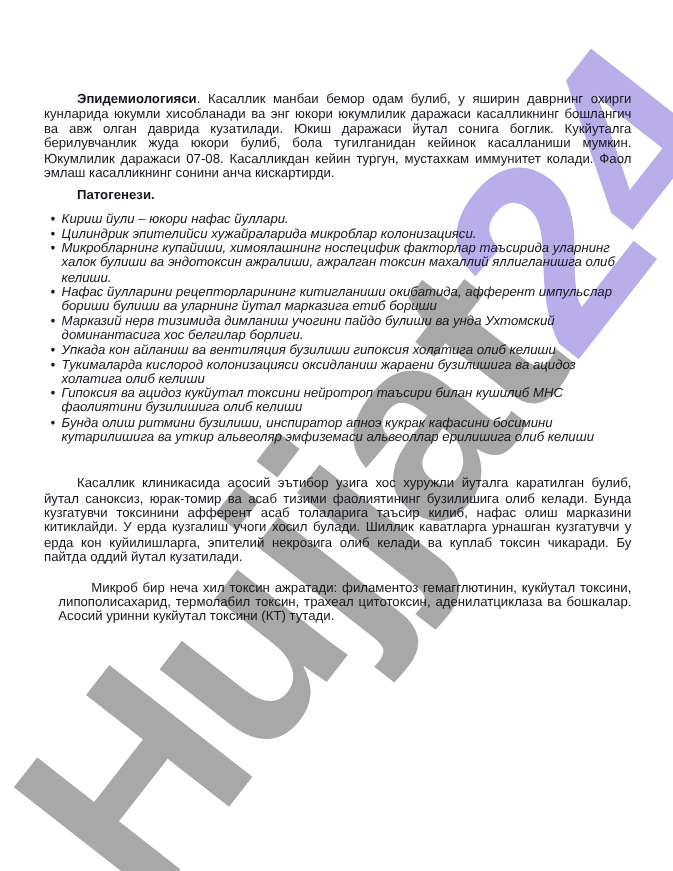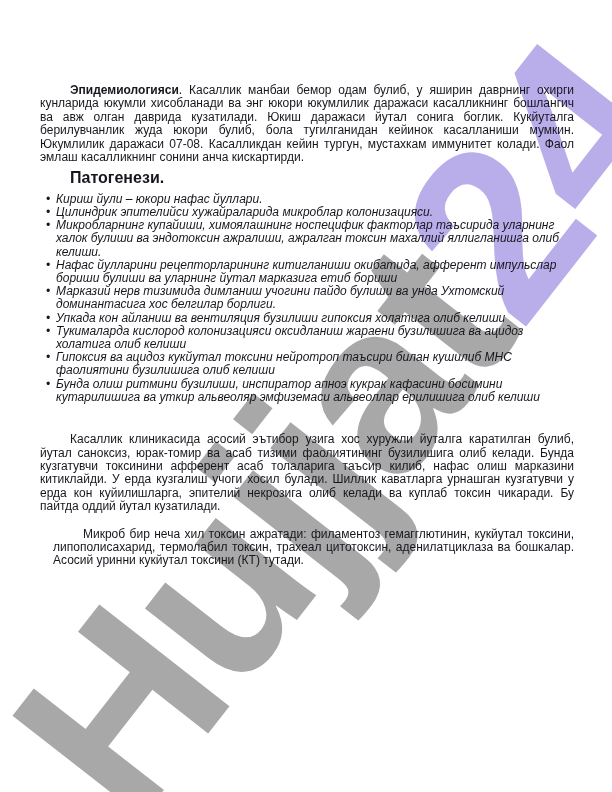--- a/index.html
+++ b/index.html
@@ -51,21 +51,21 @@
   .para {
     margin: 0;
     text-align: justify;
     text-indent: 30px;
   }
   .para b { font-weight: bold; }
   .heading {
     margin: 7px 0 8px 0;
     padding-left: 30px;
     font-weight: bold;
-    font-size: 16px;
+    font-size: 12px;
   }
   ul.pathogenesis {
     margin: 0;
     padding: 0 0 0 6px;
     list-style: none;
   }
   ul.pathogenesis li {
     position: relative;
     margin: 0;
     padding-left: 10px;

